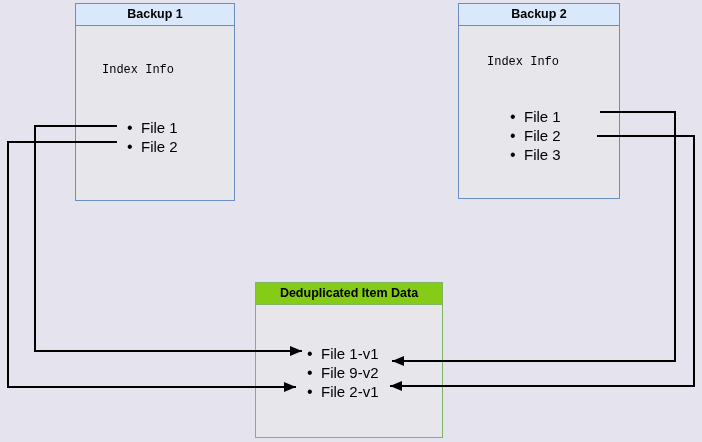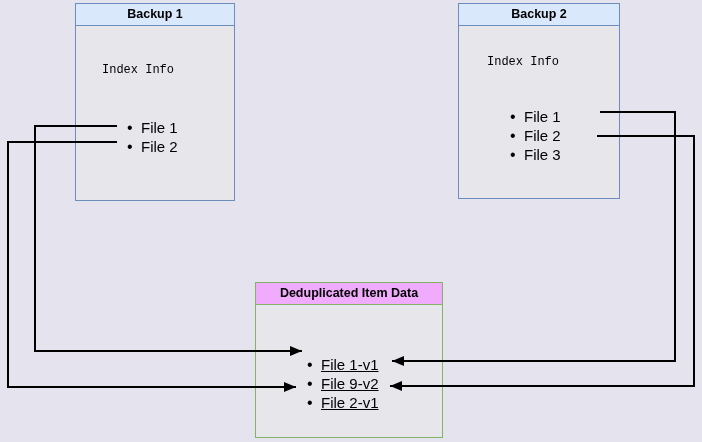--- a/index.html
+++ b/index.html
@@ -32,21 +32,21 @@
     box-sizing: border-box;
     height: 22px;
     line-height: 21px;
     text-align: center;
     font-size: 12.5px;
     font-weight: bold;
     white-space: nowrap;
     overflow: hidden;
   }
   .box.blue  .box-title { background: #dae8fc; border-bottom: 1.5px solid #6c8ebf; }
-  .box.green .box-title { background: #f0abfc; border-bottom: 1.5px solid #82b366; }
+  .box.green .box-title { background: #84cc16; border-bottom: 1.5px solid #82b366; }
 
   #backup1 { left: 75px;  top: 3px;   width: 160px; height: 198px; }
   #backup2 { left: 458px; top: 3px;   width: 162px; height: 196px; }
   #dedup   { left: 255px; top: 282px; width: 188px; height: 156px; }
 
   .index-label {
     position: absolute;
     font-size: 12px;
     line-height: 19px;
     white-space: nowrap;
@@ -58,21 +58,21 @@
   ul.file-list {
     position: absolute;
     left: 0;
     right: 0;
     margin: 0;
     padding: 0;
     list-style: none;
   }
   #backup1 ul.file-list { top: 113.5px; }
   #backup2 ul.file-list { top: 102.5px; }
-  #dedup   ul.file-list { top: 72px; text-decoration: underline; }
+  #dedup   ul.file-list { top: 61px; }
   ul.file-list li {
     position: relative;
     height: 19px;
     line-height: 19px;
     font-size: 15px;
     padding-left: 65px;
     white-space: nowrap;
   }
   ul.file-list li::before {
     content: "\2022";

